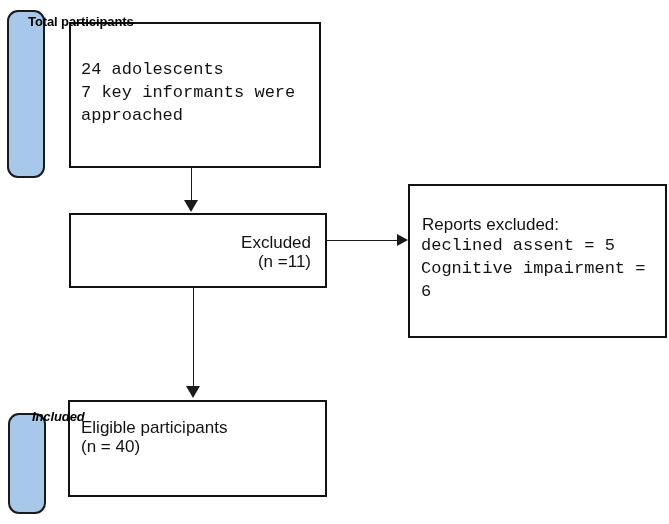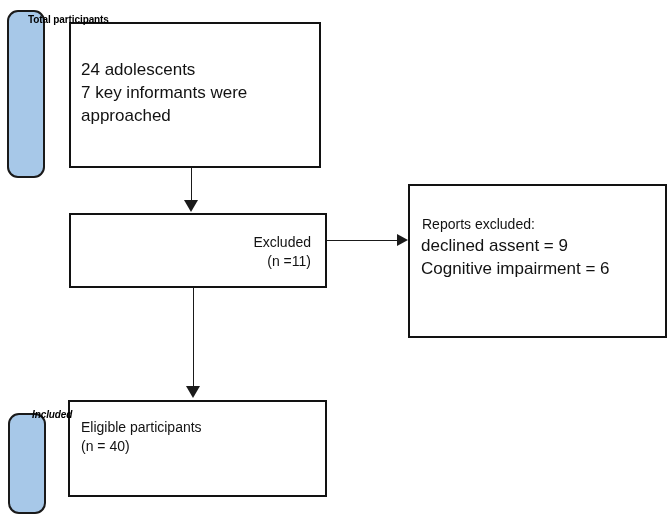--- a/index.html
+++ b/index.html
@@ -32,41 +32,41 @@
     background: #a7c8e8;
     border: 2px solid #1a1a1a;
     border-radius: 11px;
   }
 
   
   .stage-label {
     position: absolute;
     font-family: "Liberation Sans", sans-serif;
     font-weight: bold;
-    font-size: 10px;
+    font-size: 13px;
     color: #000000;
     white-space: nowrap;
     letter-spacing: -0.1px;
   }
 
   
   .serif-text {
     position: absolute;
-    font-family: Liberation Sans, sans-serif;
+    font-family: Liberation Mono, monospace;
     font-size: 17px;
     line-height: 23px;
     color: #121212;
     white-space: pre-line;
   }
 
   
   .sans-text {
     position: absolute;
     font-family: "Liberation Sans", sans-serif;
-    font-size: 14px;
+    font-size: 17px;
     line-height: 19px;
     color: #121212;
     white-space: pre-line;
   }
 
   
   .conn-v {
     position: absolute;
     width: 0;
     border-left: 1.6px solid #1a1a1a;
@@ -118,21 +118,21 @@
   <div class="sans-text" style="left:81px; top:233px; width:230px;text-align:right;">Excluded
 (n =11)</div>
 
   <div class="conn-h" style="left:327px; top:240px; width:72px;"></div>
   <div class="arrow-right" style="left:397px; top:234px;"></div>
 
   <div class="node" style="left:408px; top:184px; width:259px; height:154px;"></div>
 
   <div class="sans-text" style="left:422px; top:215px; width:238px;">Reports excluded:</div>
 
-  <div class="serif-text" style="left:421px; top:234px; width:240px;">declined assent = 9
+  <div class="serif-text" style="left:421px; top:234px; width:240px;">declined assent = 5
 Cognitive impairment = 6</div>
 
   <div class="conn-v" style="left:193px; top:288px; height:100px;"></div>
   <div class="arrow-down" style="left:186px; top:386px;"></div>
 
   <div class="node" style="left:68px; top:400px; width:259px; height:97px;"></div>
 
   <div class="sans-text" style="left:81px; top:418px; width:235px;">Eligible participants
 (n = 40)</div>
 

